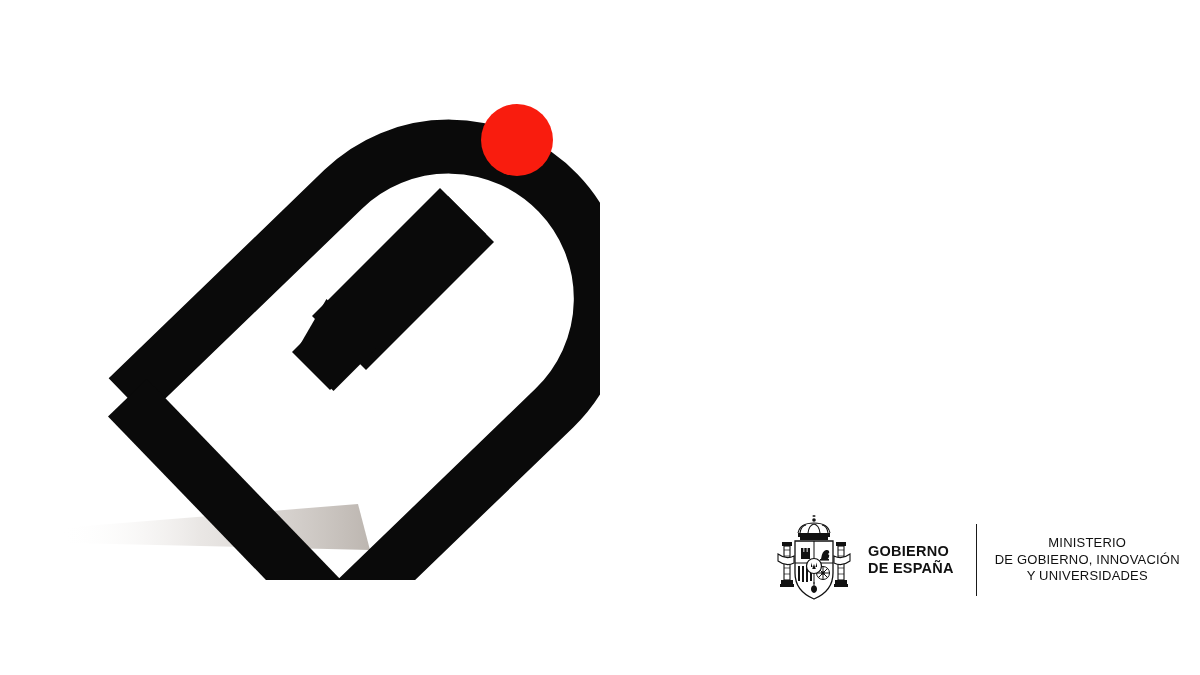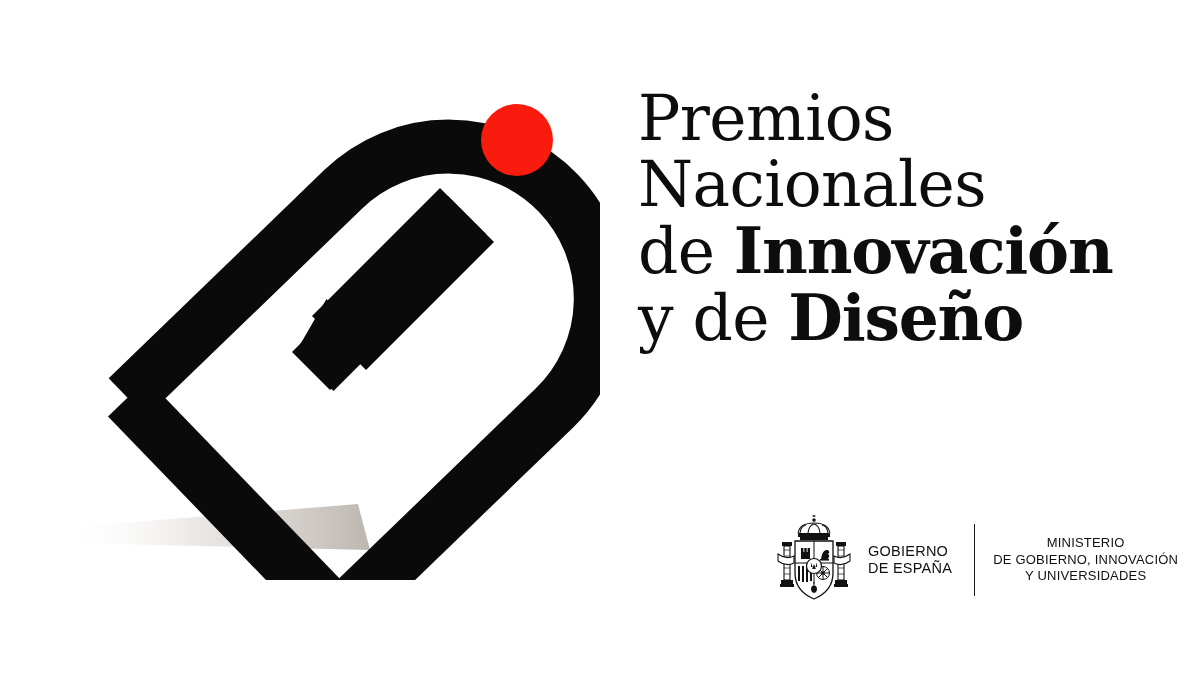--- a/index.html
+++ b/index.html
@@ -63,21 +63,21 @@
     width: 76px;
     height: 92px;
     flex: 0 0 auto;
   }
   #coat-of-arms svg { display: block; width: 100%; height: 100%; }
 
   #gov-name {
     margin-left: 16px;
     font-family: "Liberation Sans", sans-serif;
     font-size: 14.5px;
-    font-weight: 400;
+    font-weight: 700;
     line-height: 17px;
     letter-spacing: 0.25px;
     color: #111111;
     white-space: nowrap;
   }
   #gov-divider {
     width: 1px;
     height: 72px;
     background: #1a1a1a;
     margin: 0 18px 0 22px;
@@ -137,26 +137,20 @@
       <g>
         <path d="M 388 116 L 330 174 L 232 272 L 270 310 L 368 212 L 426 154 Z" fill="#0a0a0a"></path>
         <path d="M 380 108 L 434 162 L 306 290 L 252 236 Z" fill="#0a0a0a"></path>
         <path d="M 300 230 L 300 300 L 240 300 L 240 246 Z" fill="#0a0a0a" transform="rotate(-45 270 265)"></path>
       </g>
 
       <circle cx="457" cy="60" r="36" fill="#F91C0E"></circle>
     </svg>
   </div>
 
-  <div id="title-block">
-    <div class="title-line tl-light">Premios</div>
-    <div class="title-line tl-light">Nacionales</div>
-    <div class="title-line"><span class="tl-light">de </span><span class="tl-bold">Innovación</span></div>
-    <div class="title-line"><span class="tl-light">y de </span><span class="tl-bold">Diseño</span></div>
-  </div>
 
   <div id="gov-lockup">
 
     <div id="coat-of-arms">
       <svg viewBox="0 0 76 92" xmlns="http://www.w3.org/2000/svg">
         <g fill="none" stroke="#111111" stroke-width="1.1">
 
           <path d="M22 19 h32 v4 h-32 z" fill="#111111" stroke="none"></path>
           <path d="M22 19 q2 -10 16 -10 q14 0 16 10" fill="none"></path>
           <path d="M24 19 q1 -7 6 -8"></path>

